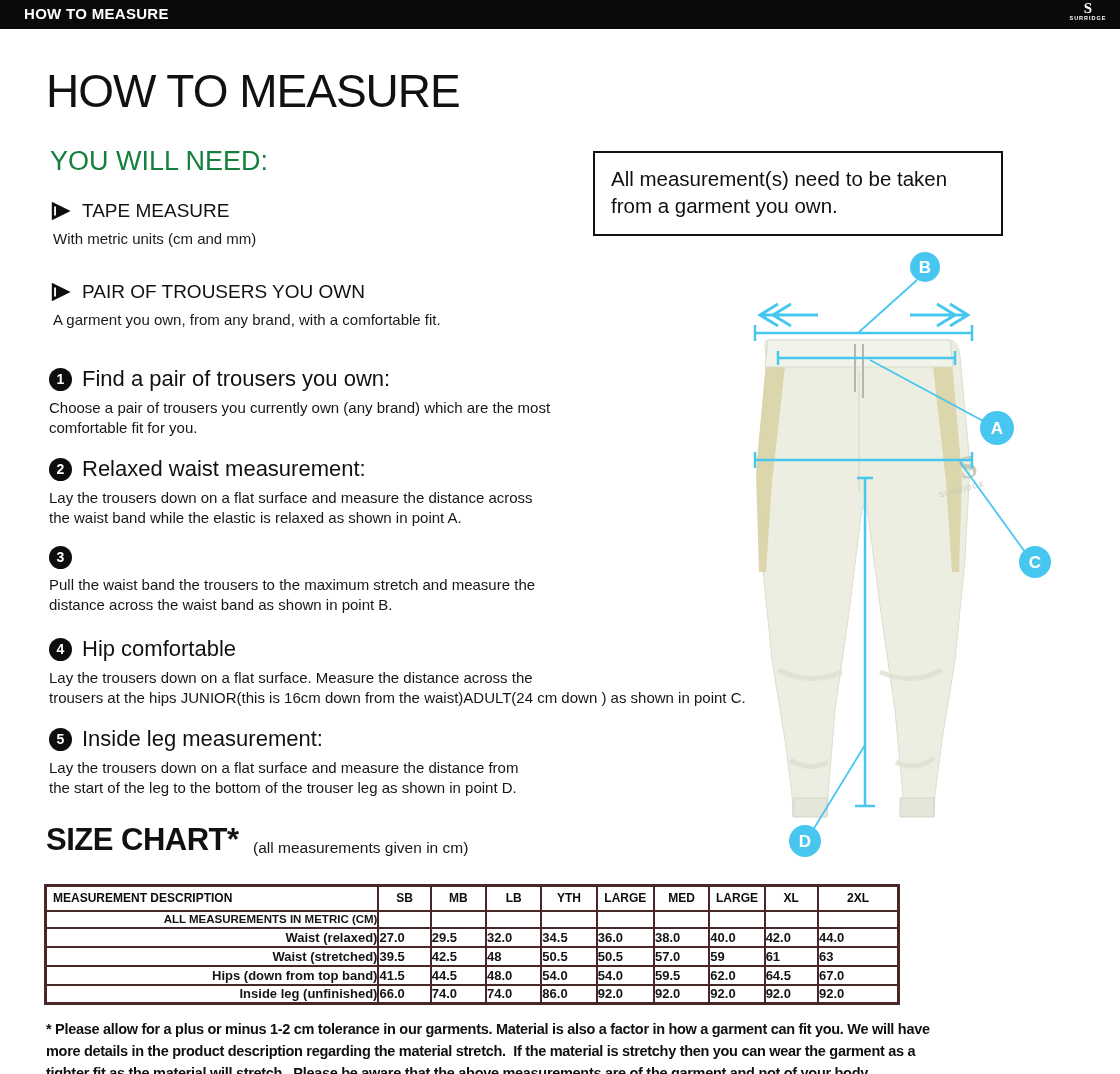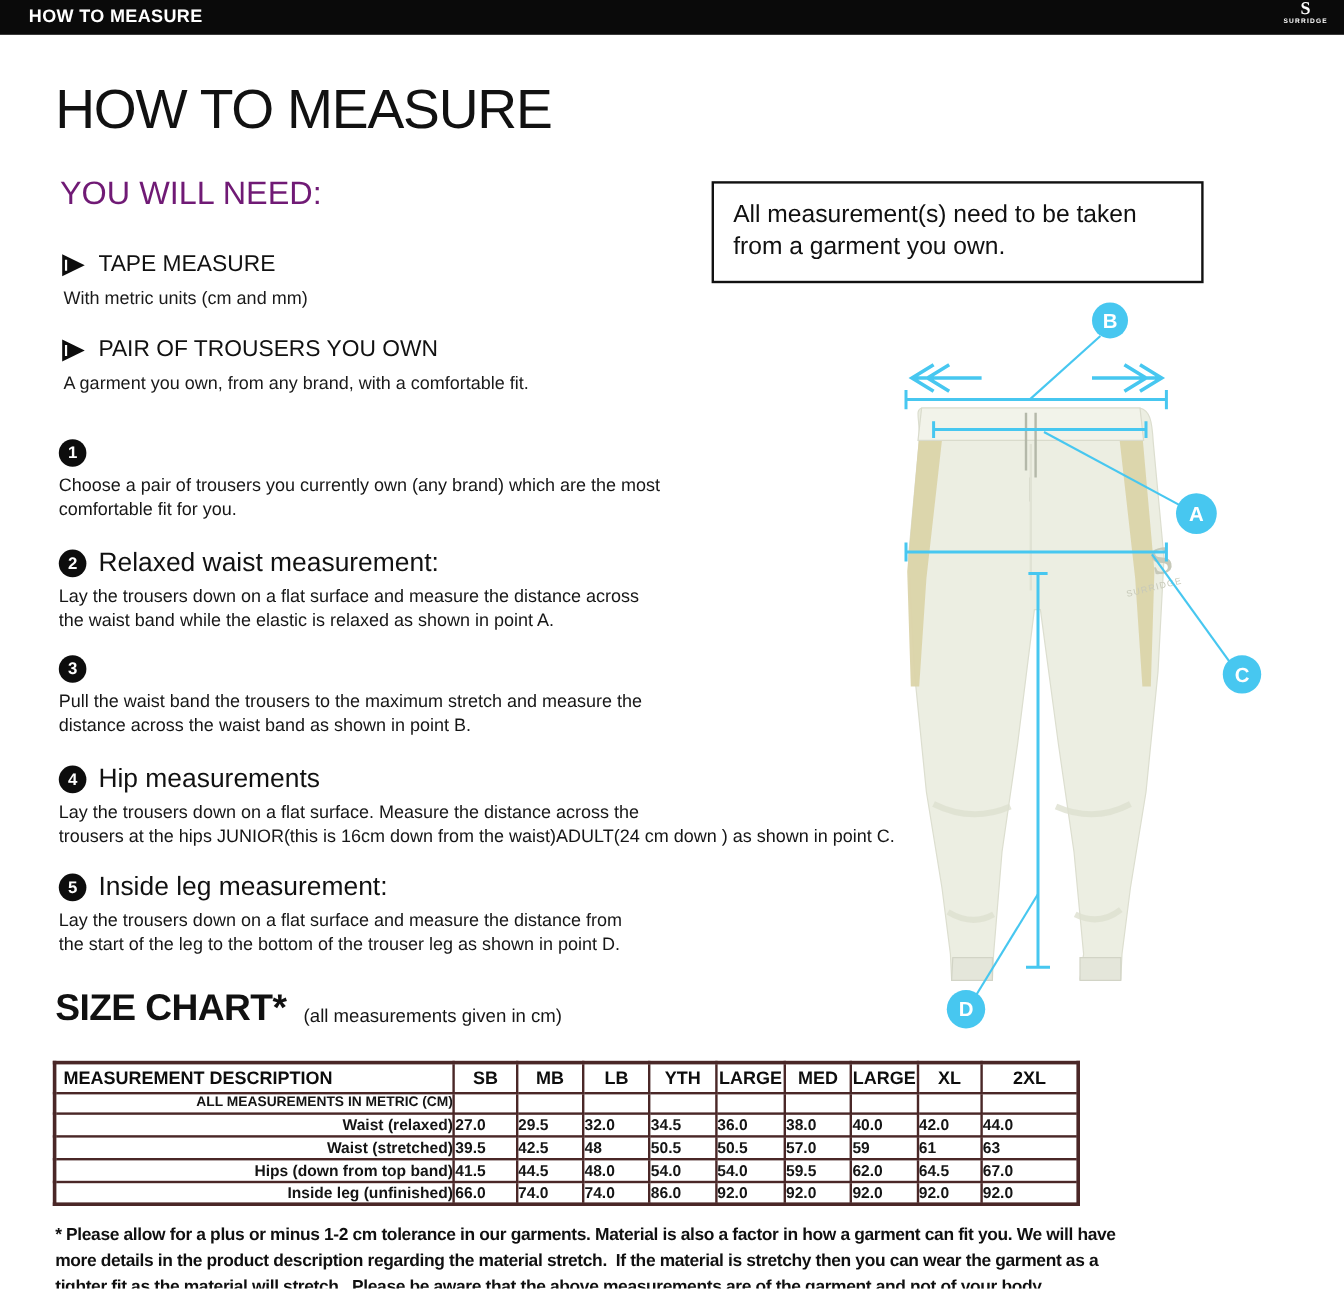--- a/index.html
+++ b/index.html
@@ -8,47 +8,47 @@
   #page { position:relative; width:1120px; height:1074px; background:#fff; overflow:hidden; }
 
   
   .topbar { position:absolute; left:0; top:0; width:1120px; height:29px; background:#0a0a0a; }
   .topbar-title { position:absolute; left:24px; top:5px; color:#fff; font-size:15px; font-weight:600; letter-spacing:.3px; }
   .brand { position:absolute; right:10px; top:1px; width:44px; height:27px; text-align:center; color:#fff; }
   .brand .mark { font-size:15px; font-weight:bold; line-height:14px; font-family:"Liberation Serif", serif; }
   .brand .word { font-size:5.5px; font-weight:bold; letter-spacing:1px; line-height:6px; }
 
   .h1 { position:absolute; left:46px; top:64px; font-size:46px; font-weight:400; letter-spacing:-1px; color:#111; }
-  .h2 { position:absolute; left:50px; top:146px; font-size:27px; font-weight:400; color:#701a75; }
+  .h2 { position:absolute; left:50px; top:146px; font-size:27px; font-weight:400; color:#15803d; }
 
   .need-item { position:absolute; left:50px; }
   .need-item .row { display:flex; align-items:center; gap:10px; }
   .need-item .tri { width:22px; height:22px; flex:0 0 22px; }
   .need-item .ttl { font-size:19px; font-weight:400; color:#111; }
   .need-item .sub { margin-left:3px; margin-top:8px; font-size:15px; color:#1a1a1a; }
-  #need-0 { top:210px; }
+  #need-0 { top:200px; }
   #need-1 { top:281px; }
 
   .note-box { position:absolute; left:593px; top:151px; width:410px; height:85px; border:2px solid #111; padding:12px 16px; font-size:20.5px; line-height:27px; color:#101010; }
 
   .step { position:absolute; left:49px; width:700px; }
   .step .head { display:flex; align-items:center; gap:10px; }
   .step .num { width:23px; height:23px; border-radius:50%; background:#0d0d0d; color:#fff; font-size:14px; font-weight:bold; text-align:center; line-height:23px; flex:0 0 23px; }
   .step .ttl { font-size:22px; font-weight:400; color:#111; }
   .step .body { margin-top:6px; font-size:15px; line-height:19.5px; color:#161616; white-space:pre-wrap; }
   #step-0 { top:366px; } #step-1 { top:456px; } #step-2 { top:546px; } #step-3 { top:636px; } #step-4 { top:726px; }
 
   .size-chart-h { position:absolute; left:46px; top:822px; font-size:31px; font-weight:700; letter-spacing:-.5px; color:#111; }
   .size-chart-sub { position:absolute; left:253px; top:839px; font-size:15.5px; color:#161616; }
 
   
   .tbl-wrap { position:absolute; left:44px; top:884px; }
   table.size { border-collapse:collapse; table-layout:fixed; width:856px; border:3px solid #4a2727; }
   table.size th, table.size td { border:2px solid #4a2727; overflow:hidden; white-space:nowrap; }
-  table.size th { height:25px; font-size:15px; font-weight:bold; color:#0d0d0d; text-align:center;margin-left:13px; }
+  table.size th { height:25px; font-size:12px; font-weight:bold; color:#0d0d0d; text-align:center;margin-left:13px; }
   table.size th.desc { text-align:left; padding-left:6px; }
   table.size td { height:19px; font-size:13px; font-weight:600; text-align:left; color:#141414; }
   table.size td.lbl { text-align:right; padding-left:6px; }
   table.size tr.metric td { height:17px; font-size:11.5px; font-weight:bold; }
   col.c-desc{width:331px;} col.c-sb{width:52px;} col.c-mb{width:55px;} col.c-lb{width:55px;}
   col.c-yth{width:55px;} col.c-sm{width:57px;} col.c-md{width:55px;} col.c-lg{width:55px;}
   col.c-xl{width:53px;} col.c-2xl{width:80px;}
 
   .footnote { position:absolute; left:46px; top:1018px; width:1050px; font-size:14.5px; font-weight:600; letter-spacing:-.3px; line-height:22px; color:#101010; white-space:pre-wrap; }
 
@@ -90,20 +90,21 @@
       <span class="ttl">PAIR OF TROUSERS YOU OWN</span>
     </div>
     <div class="sub">A garment you own, from any brand, with a comfortable fit.</div>
   </div>
 
   <div class="note-box">All measurement(s) need to be taken from a garment you own.</div>
 
   <div class="step" id="step-0">
     <div class="head">
       <div class="num">1</div>
+      <div class="ttl">Find a pair of trousers you own:</div>
     </div>
     <div class="body">Choose a pair of trousers you currently own (any brand) which are the most
 comfortable fit for you.</div>
   </div>
   <div class="step" id="step-1">
     <div class="head">
       <div class="num">2</div>
       <div class="ttl">Relaxed waist measurement:</div>
     </div>
     <div class="body">Lay the trousers down on a flat surface and measure the distance across
@@ -112,21 +113,21 @@
   <div class="step" id="step-2">
     <div class="head">
       <div class="num">3</div>
     </div>
     <div class="body">Pull the waist band the trousers to the maximum stretch and measure the
 distance across the waist band as shown in point B.</div>
   </div>
   <div class="step" id="step-3">
     <div class="head">
       <div class="num">4</div>
-      <div class="ttl">Hip measurements</div>
+      <div class="ttl">Hip comfortable</div>
     </div>
     <div class="body">Lay the trousers down on a flat surface. Measure the distance across the
 trousers at the hips JUNIOR(this is 16cm down from the waist)ADULT(24 cm down ) as shown in point C.</div>
   </div>
   <div class="step" id="step-4">
     <div class="head">
       <div class="num">5</div>
       <div class="ttl">Inside leg measurement:</div>
     </div>
     <div class="body">Lay the trousers down on a flat surface and measure the distance from

